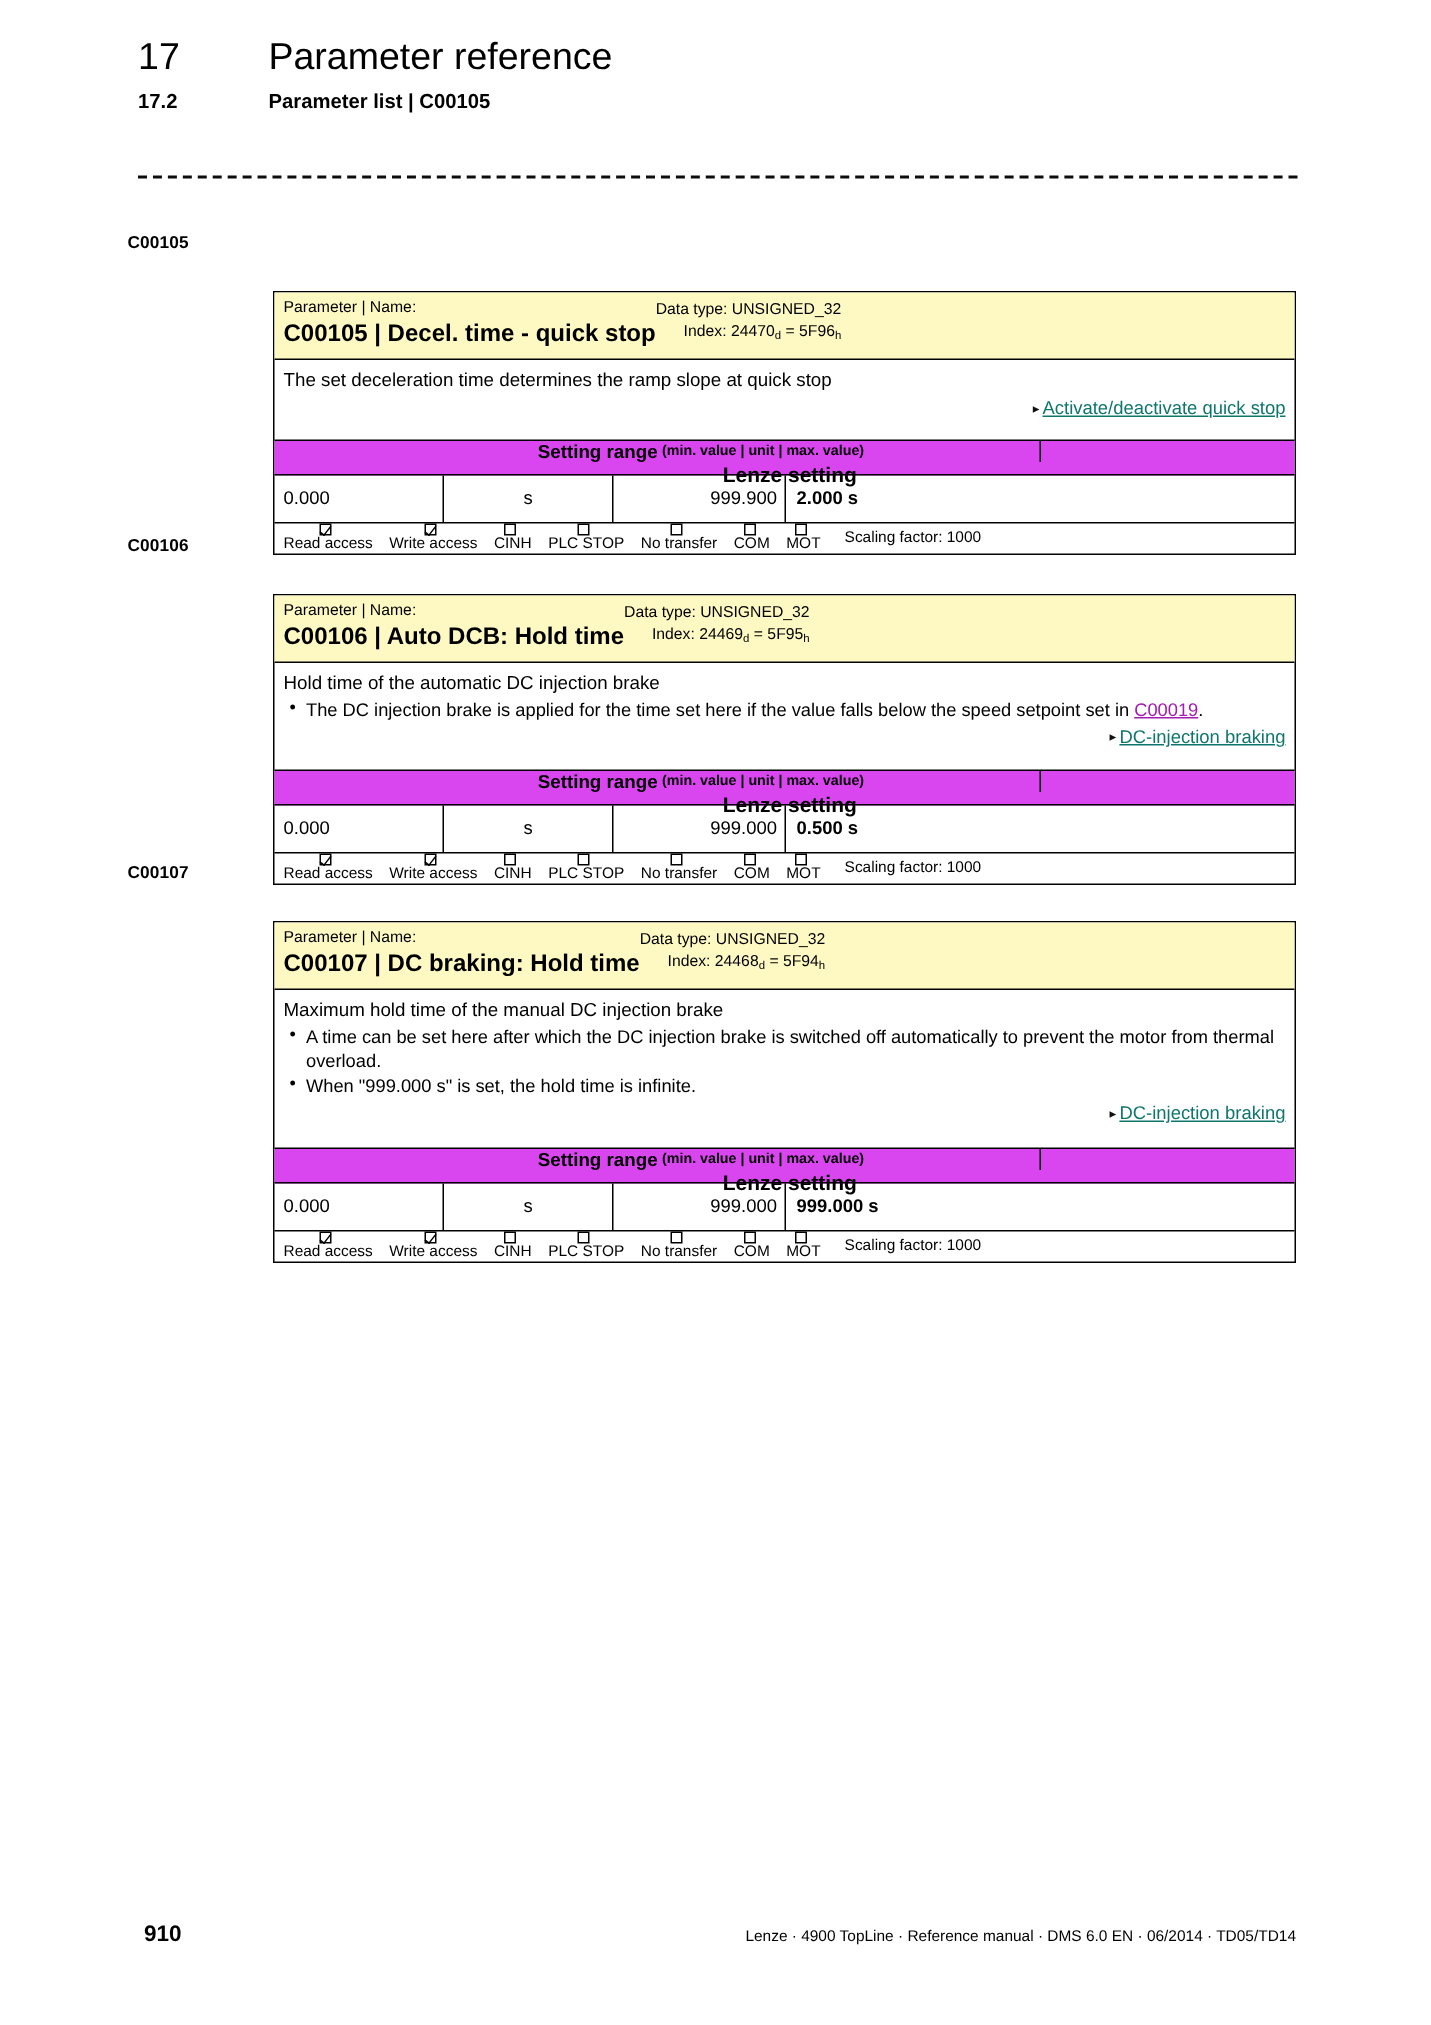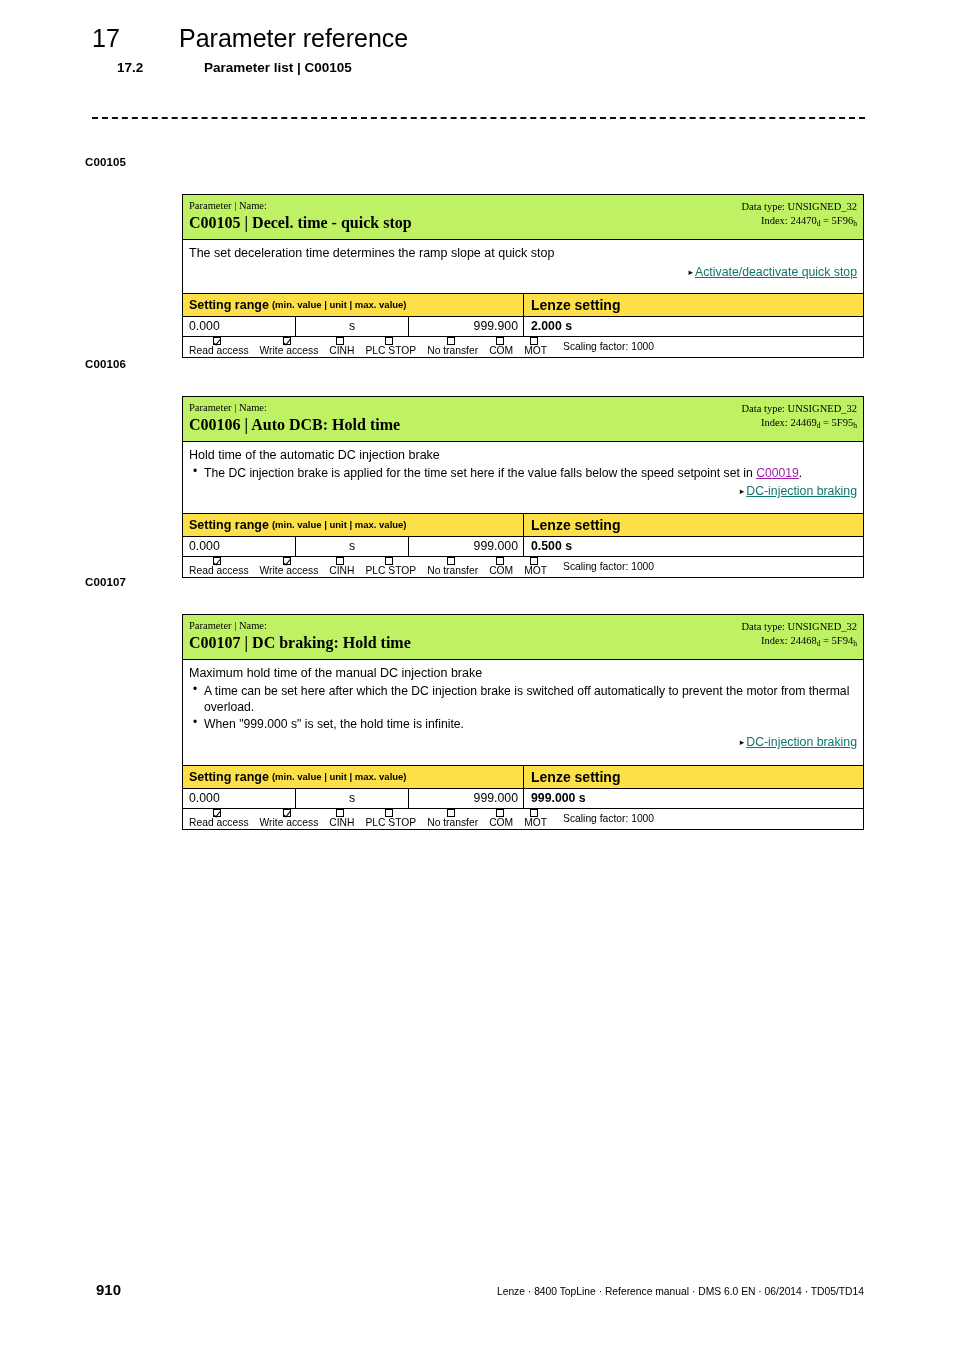--- a/index.html
+++ b/index.html
@@ -40,21 +40,20 @@
     letter-spacing: .1px;
   }
   .hdr-title {
     font-size: 25px;
     font-weight: 400;
   }
   .hdr-row2 {
     display: flex;
     align-items: flex-start;
     margin-top: 7px;
-    margin-left: 25px;
   }
   .hdr-subnum {
     width: 87px;
     font-size: 13.5px;
     font-weight: 700;
   }
   .hdr-subtitle {
     font-size: 13.5px;
     font-weight: 700;
   }
@@ -79,29 +78,27 @@
   
   .ptable {
     position: absolute;
     left: 182px;
     width: 682px;
     border: 1px solid #000000;
     box-sizing: border-box;
     background: #ffffff;
   }
   .pt-head {
-    background: #bef264;
+    background: #fef9c3;
     border-bottom: 1px solid #000000;
     padding: 4px 6px 5px 6px;
     display: flex;
-    justify-content: space-between;
     align-items: flex-start;
     min-height: 34px;
     box-sizing: border-box;
-    font-family: Liberation Serif, serif;
   }
   .pt-head-left { text-align: left; }
   .pt-head-right { text-align: right; padding-top: 1px;}
   .pt-head-label {
     font-size: 10.5px;
     font-weight: 400;
     line-height: 1.25;
   }
   .pt-head-name {
     font-size: 16px;
@@ -173,25 +170,26 @@
   }
   .inline-link {
     color: #a21caf;
     text-decoration: underline;
     cursor: pointer;
   }
 
   
   .pt-srhead {
     display: flex;
-    background: #fde047;
+    background: #d946ef;
     border-bottom: 1px solid #000000;
     height: 23px;
     align-items: center;
     box-sizing: border-box;
+    flex-direction: column;
   }
   .sr-left {
     width: 341px;
     box-sizing: border-box;
     padding-left: 6px;
     border-right: 1px solid #000000;
     height: 100%;
     display: flex;
     align-items: center;
   }
@@ -213,21 +211,21 @@
   }
   .lenze-title {
     font-size: 14px;
     font-weight: 700;
   }
 
   
   .pt-values {
     display: flex;
     border-bottom: 1px solid #000000;
-    height: 20px;
+    height: 32px;
     box-sizing: border-box;
   }
   .v-min {
     width: 113px;
     box-sizing: border-box;
     border-right: 1px solid #000000;
     padding-left: 6px;
     display: flex;
     align-items: center;
     font-size: 12.3px;
@@ -535,15 +533,15 @@
         </span>
       <span class="flag">
           <span class="cbox"></span>
           <span>MOT</span>
         </span>
       <span class="scaling">Scaling factor: 1000</span>
     </div>
   </div>
 
   <div class="footer-page">910</div>
-  <div class="footer-text">Lenze · 8400 TopLine · Reference manual · DMS 6.0 EN · 06/2014 · TD05/TD14</div>
+  <div class="footer-text">Lenze · 4900 TopLine · Reference manual · DMS 6.0 EN · 06/2014 · TD05/TD14</div>
 
 </div>
 
 </body></html>

